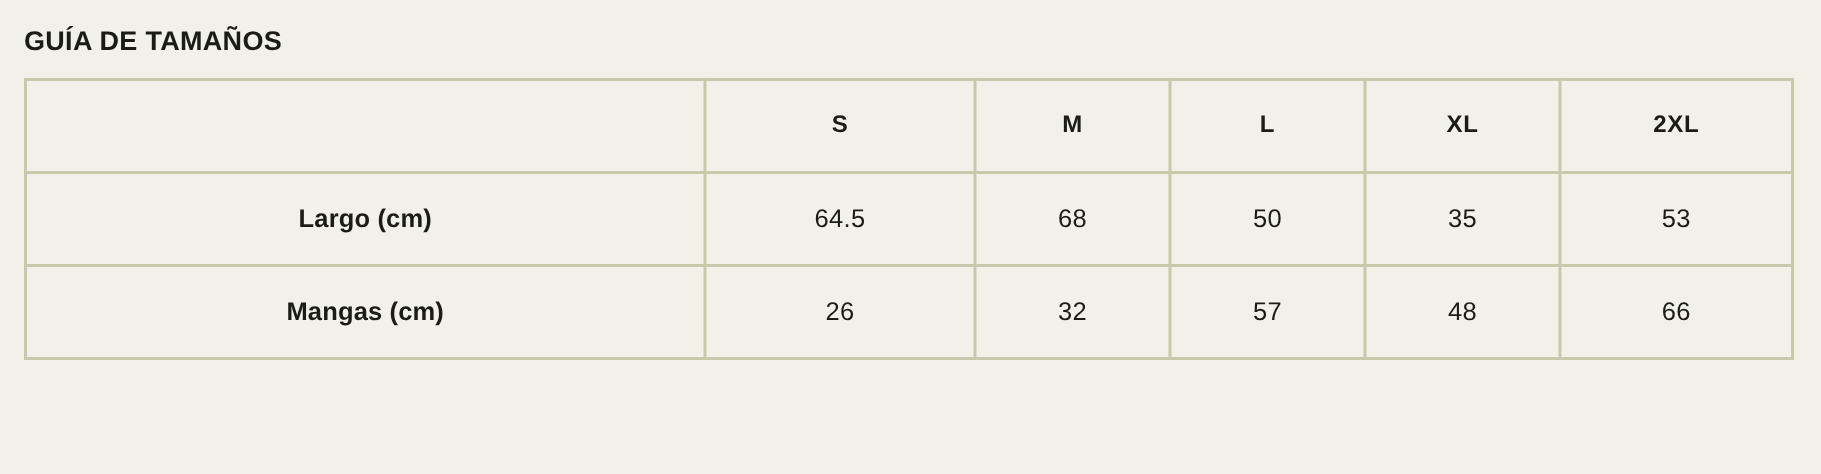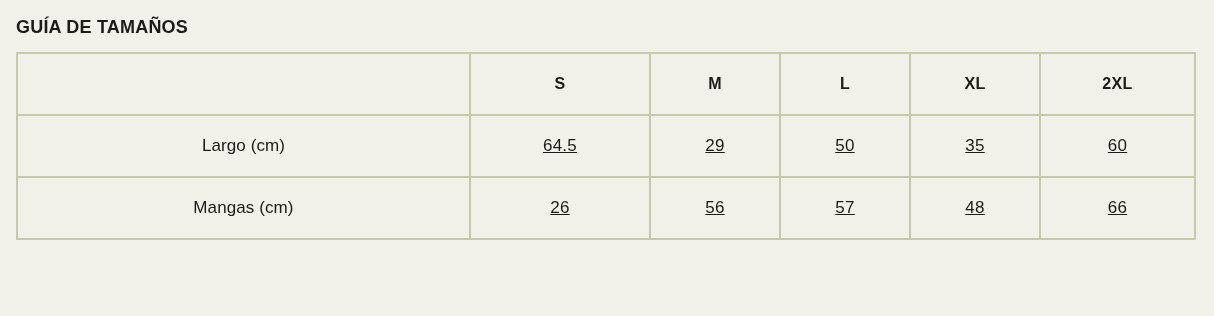--- a/index.html
+++ b/index.html
@@ -63,28 +63,27 @@
   table.size-table thead th {
     font-size: 16px;
     font-weight: bold;
     letter-spacing: 0.4px;
   }
   table.size-table thead th.corner-cell {
     font-size: 16px;
   }
   table.size-table tbody th.row-label {
     font-size: 17px;
-    font-weight: normal;
+    font-weight: bold;
     letter-spacing: 0.1px;
   }
   table.size-table tbody td.data-cell {
     font-size: 17px;
     font-weight: normal;
     letter-spacing: 0.2px;
-    text-decoration: underline;
   }
 </style>
 </head>
 <body>
 
 <div class="page">
 
   <div class="page-title">GUÍA DE TAMAÑOS</div>
 
   <div class="size-table-wrap">
@@ -104,29 +103,29 @@
           <th scope="col">M</th>
           <th scope="col">L</th>
           <th scope="col">XL</th>
           <th scope="col">2XL</th>
         </tr>
       </thead>
       <tbody>
         <tr>
           <th class="row-label" scope="row">Largo (cm)</th>
           <td class="data-cell">64.5</td>
-          <td class="data-cell">29</td>
+          <td class="data-cell">68</td>
           <td class="data-cell">50</td>
           <td class="data-cell">35</td>
-          <td class="data-cell">60</td>
+          <td class="data-cell">53</td>
         </tr>
         <tr>
           <th class="row-label" scope="row">Mangas (cm)</th>
           <td class="data-cell">26</td>
-          <td class="data-cell">56</td>
+          <td class="data-cell">32</td>
           <td class="data-cell">57</td>
           <td class="data-cell">48</td>
           <td class="data-cell">66</td>
         </tr>
       </tbody>
     </table>
   </div>
 
 </div>
 

